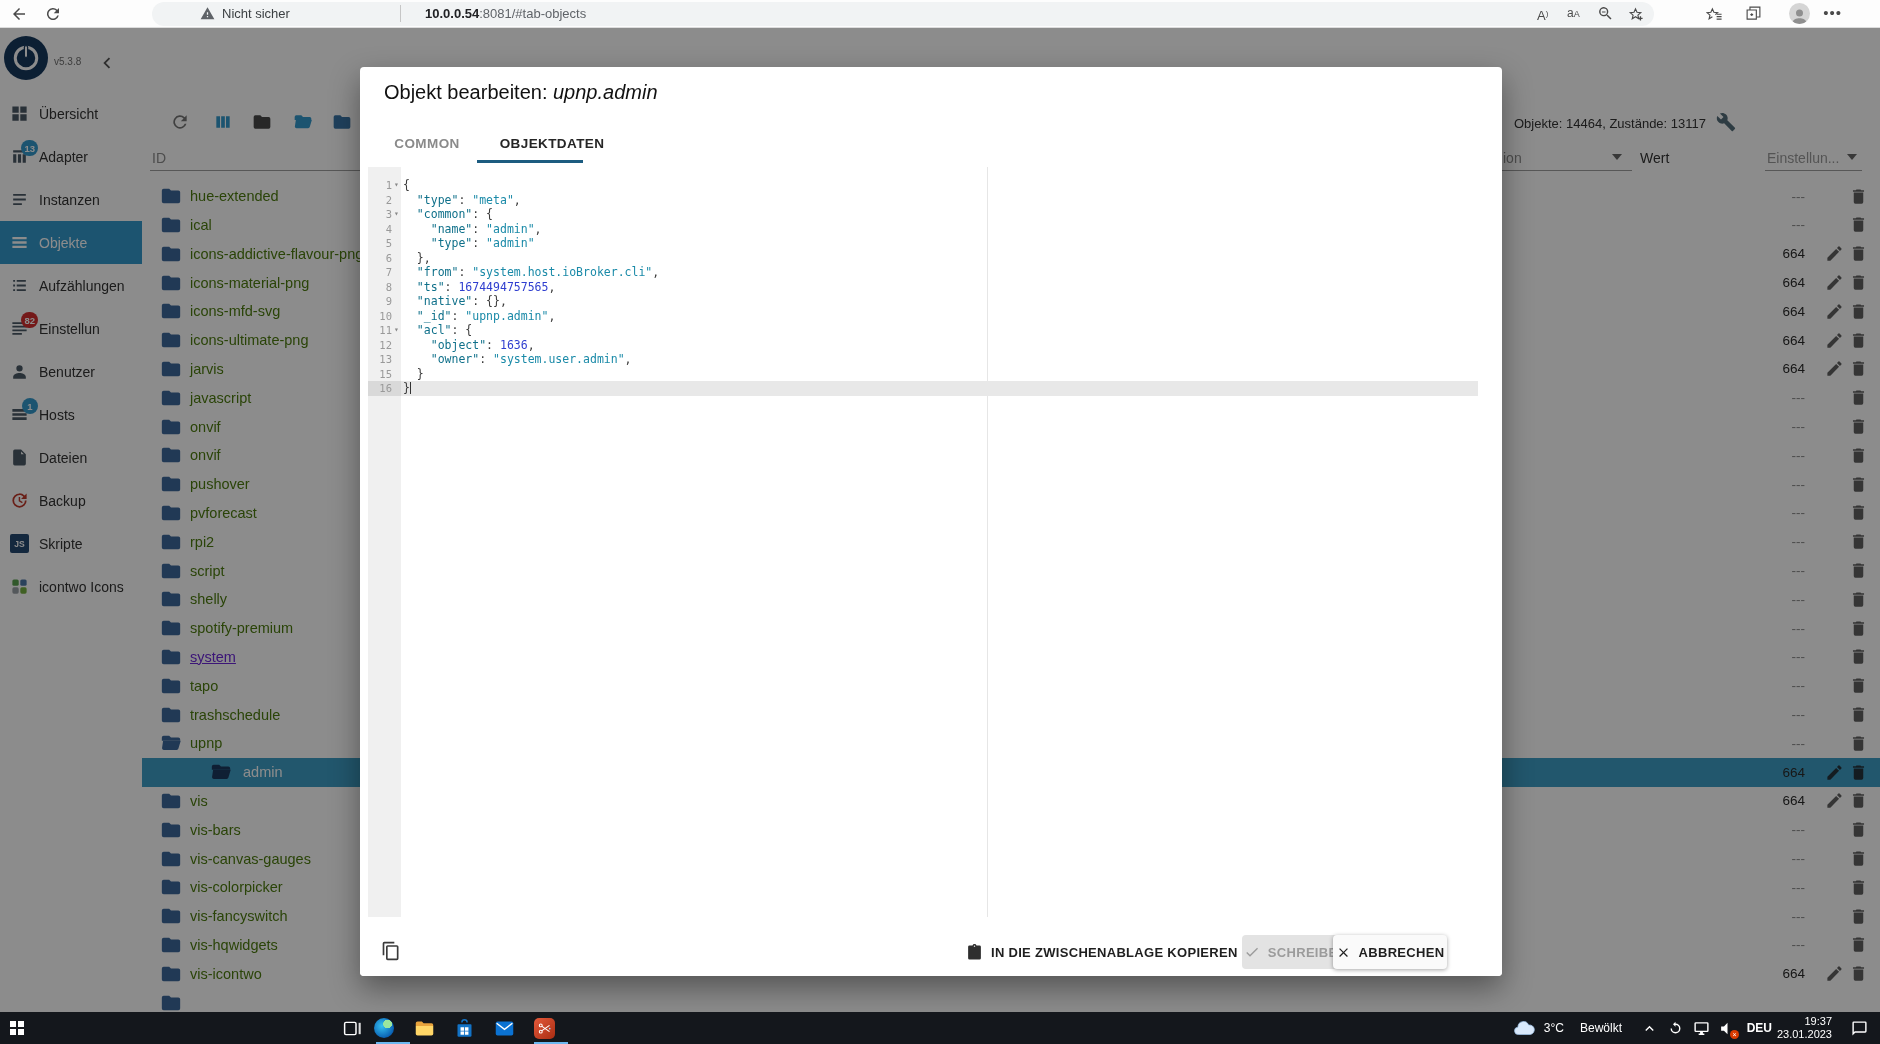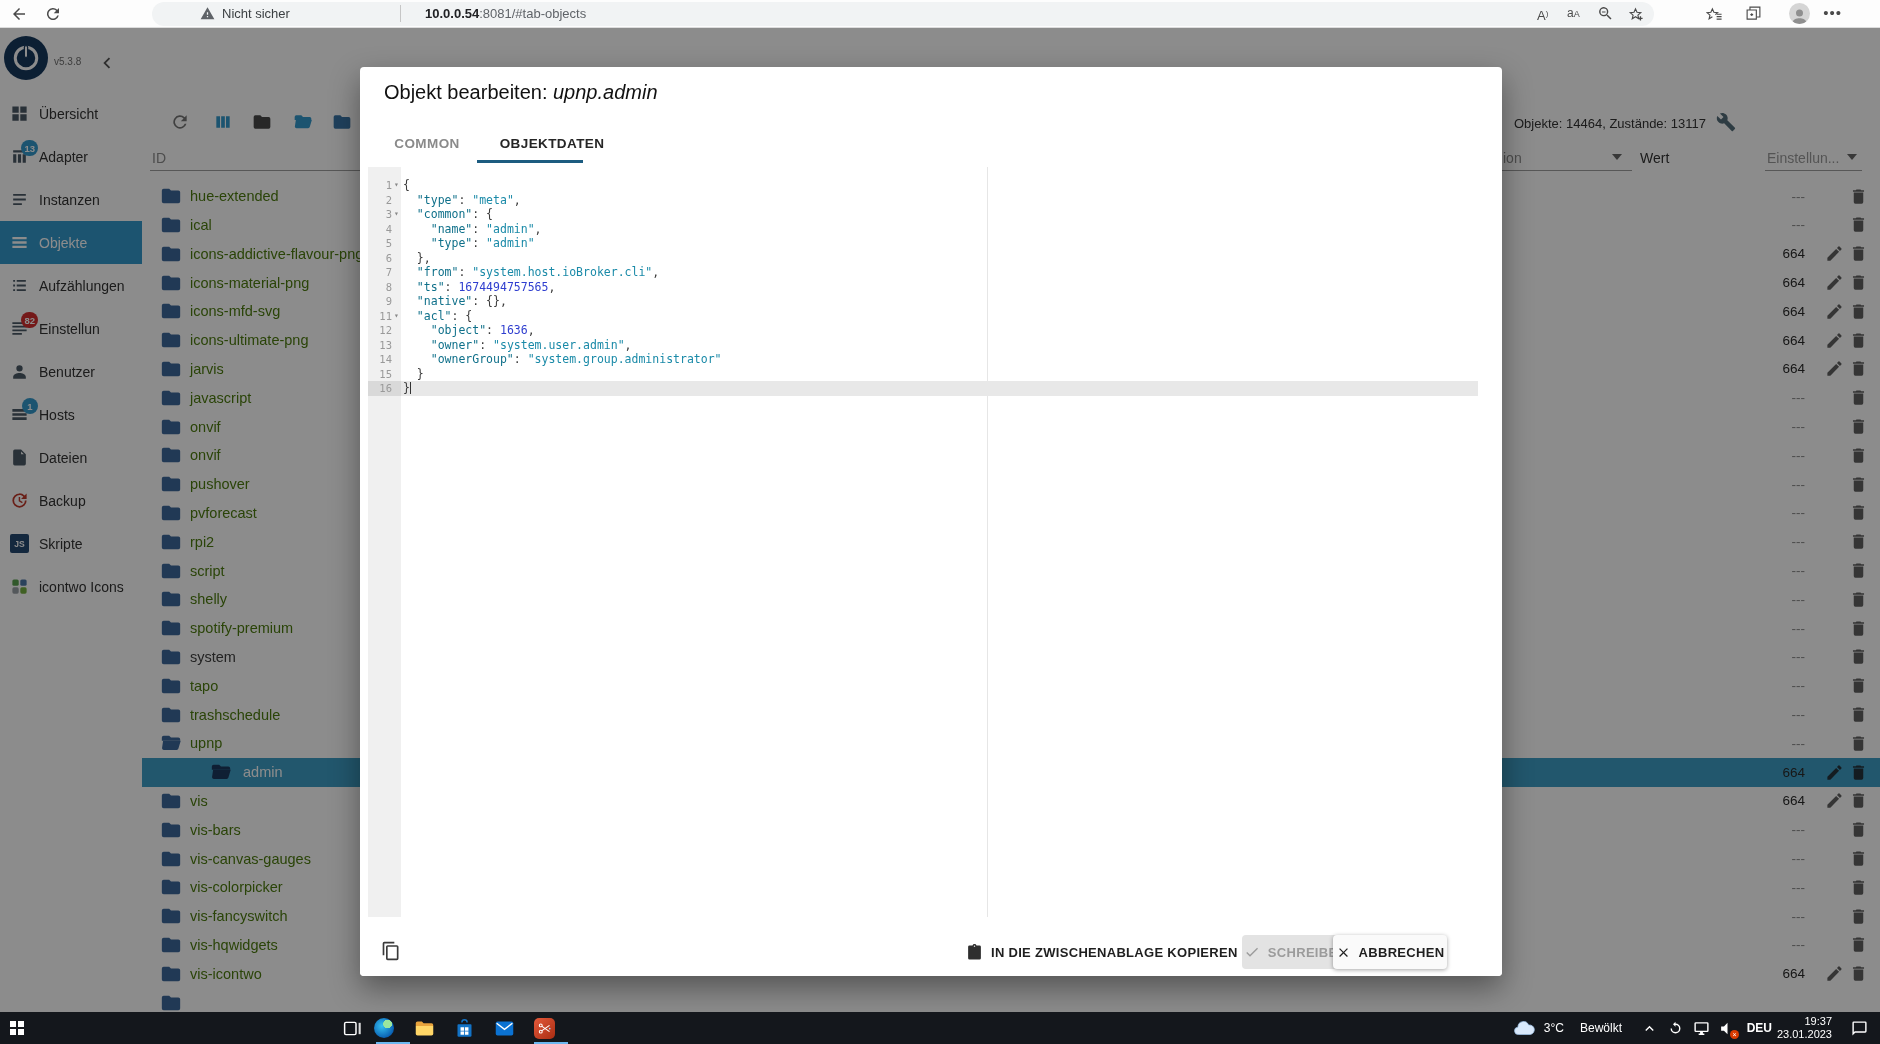--- a/index.html
+++ b/index.html
@@ -542,21 +542,21 @@
             <span class="t-label">spotify-premium</span>
             <span class="t-val empty">---</span>
             <span class="a-ic a-del"><svg viewBox="0 0 24 24" fill="currentColor">
                 <path d="M6 19a2 2 0 0 0 2 2h8a2 2 0 0 0 2-2V7H6v12zM19 4h-3.5l-1-1h-5l-1 1H5v2h14V4z"></path>
               </svg></span>
           </div>
           <div class="trow" style="top: 614.4px;">
             <span class="f-ic"><svg viewBox="0 0 24 24" fill="currentColor">
                 <path d="M10 4H4a2 2 0 0 0-2 2v12a2 2 0 0 0 2 2h16a2 2 0 0 0 2-2V8a2 2 0 0 0-2-2h-8l-2-2z"></path>
               </svg></span>
-            <span class="t-label" style="color: #404040;">system</span>
+            <span class="t-label" style="color: #6d28d9; text-decoration: underline;">system</span>
             <span class="t-val empty">---</span>
             <span class="a-ic a-del"><svg viewBox="0 0 24 24" fill="currentColor">
                 <path d="M6 19a2 2 0 0 0 2 2h8a2 2 0 0 0 2-2V7H6v12zM19 4h-3.5l-1-1h-5l-1 1H5v2h14V4z"></path>
               </svg></span>
           </div>
           <div class="trow" style="top: 643.2px;">
             <span class="f-ic"><svg viewBox="0 0 24 24" fill="currentColor">
                 <path d="M10 4H4a2 2 0 0 0-2 2v12a2 2 0 0 0 2 2h16a2 2 0 0 0 2-2V8a2 2 0 0 0-2-2h-8l-2-2z"></path>
               </svg></span>
             <span class="t-label">tapo</span>
@@ -701,24 +701,24 @@
         <div class="lines" id="editor-lines">
             <div class="cline"><span class="gnum">1</span><span class="gfold">▾</span><span class="ctext"><span class="tk-p">{</span></span></div>
             <div class="cline"><span class="gnum">2</span><span class="ctext"><span class="tk-p">  </span><span class="tk-k">"type"</span><span class="tk-p">: </span><span class="tk-s">"meta"</span><span class="tk-p">,</span></span></div>
             <div class="cline"><span class="gnum">3</span><span class="gfold">▾</span><span class="ctext"><span class="tk-p">  </span><span class="tk-k">"common"</span><span class="tk-p">: {</span></span></div>
             <div class="cline"><span class="gnum">4</span><span class="ctext"><span class="tk-p">    </span><span class="tk-k">"name"</span><span class="tk-p">: </span><span class="tk-s">"admin"</span><span class="tk-p">,</span></span></div>
             <div class="cline"><span class="gnum">5</span><span class="ctext"><span class="tk-p">    </span><span class="tk-k">"type"</span><span class="tk-p">: </span><span class="tk-s">"admin"</span></span></div>
             <div class="cline"><span class="gnum">6</span><span class="ctext"><span class="tk-p">  },</span></span></div>
             <div class="cline"><span class="gnum">7</span><span class="ctext"><span class="tk-p">  </span><span class="tk-k">"from"</span><span class="tk-p">: </span><span class="tk-s">"system.host.ioBroker.cli"</span><span class="tk-p">,</span></span></div>
             <div class="cline"><span class="gnum">8</span><span class="ctext"><span class="tk-p">  </span><span class="tk-k">"ts"</span><span class="tk-p">: </span><span class="tk-n">1674494757565</span><span class="tk-p">,</span></span></div>
             <div class="cline"><span class="gnum">9</span><span class="ctext"><span class="tk-p">  </span><span class="tk-k">"native"</span><span class="tk-p">: {},</span></span></div>
+            <div class="cline"><span class="gnum">10</span><span class="ctext"><span class="tk-p">  </span><span class="tk-k">"_id"</span><span class="tk-p">: </span><span class="tk-s">"upnp.admin"</span><span class="tk-p">,</span></span></div>
             <div class="cline"><span class="gnum">11</span><span class="gfold">▾</span><span class="ctext"><span class="tk-p">  </span><span class="tk-k">"acl"</span><span class="tk-p">: {</span></span></div>
             <div class="cline"><span class="gnum">12</span><span class="ctext"><span class="tk-p">    </span><span class="tk-k">"object"</span><span class="tk-p">: </span><span class="tk-n">1636</span><span class="tk-p">,</span></span></div>
             <div class="cline"><span class="gnum">13</span><span class="ctext"><span class="tk-p">    </span><span class="tk-k">"owner"</span><span class="tk-p">: </span><span class="tk-s">"system.user.admin"</span><span class="tk-p">,</span></span></div>
-            <div class="cline"><span class="gnum">14</span><span class="ctext"><span class="tk-p">    </span><span class="tk-k">"ownerGroup"</span><span class="tk-p">: </span><span class="tk-s">"system.group.administrator"</span></span></div>
             <div class="cline"><span class="gnum">15</span><span class="ctext"><span class="tk-p">  }</span></span></div>
             <div class="cline active"><span class="hl"></span><span class="ghl"></span><span class="gnum">16</span><span class="ctext"><span class="tk-p">}</span><span class="cursor"></span></span></div>
           </div>
       </div>
 
       <div class="dlg-actions">
         <div class="copy-btn"><svg viewBox="0 0 24 24" fill="currentColor">
               <path d="M16 1H4a2 2 0 0 0-2 2v14h2V3h12V1zm3 4H8a2 2 0 0 0-2 2v14a2 2 0 0 0 2 2h11a2 2 0 0 0 2-2V7a2 2 0 0 0-2-2zm0 16H8V7h11v14z"></path>
             </svg></div>
         <div class="act-btn btn-copyclip">

